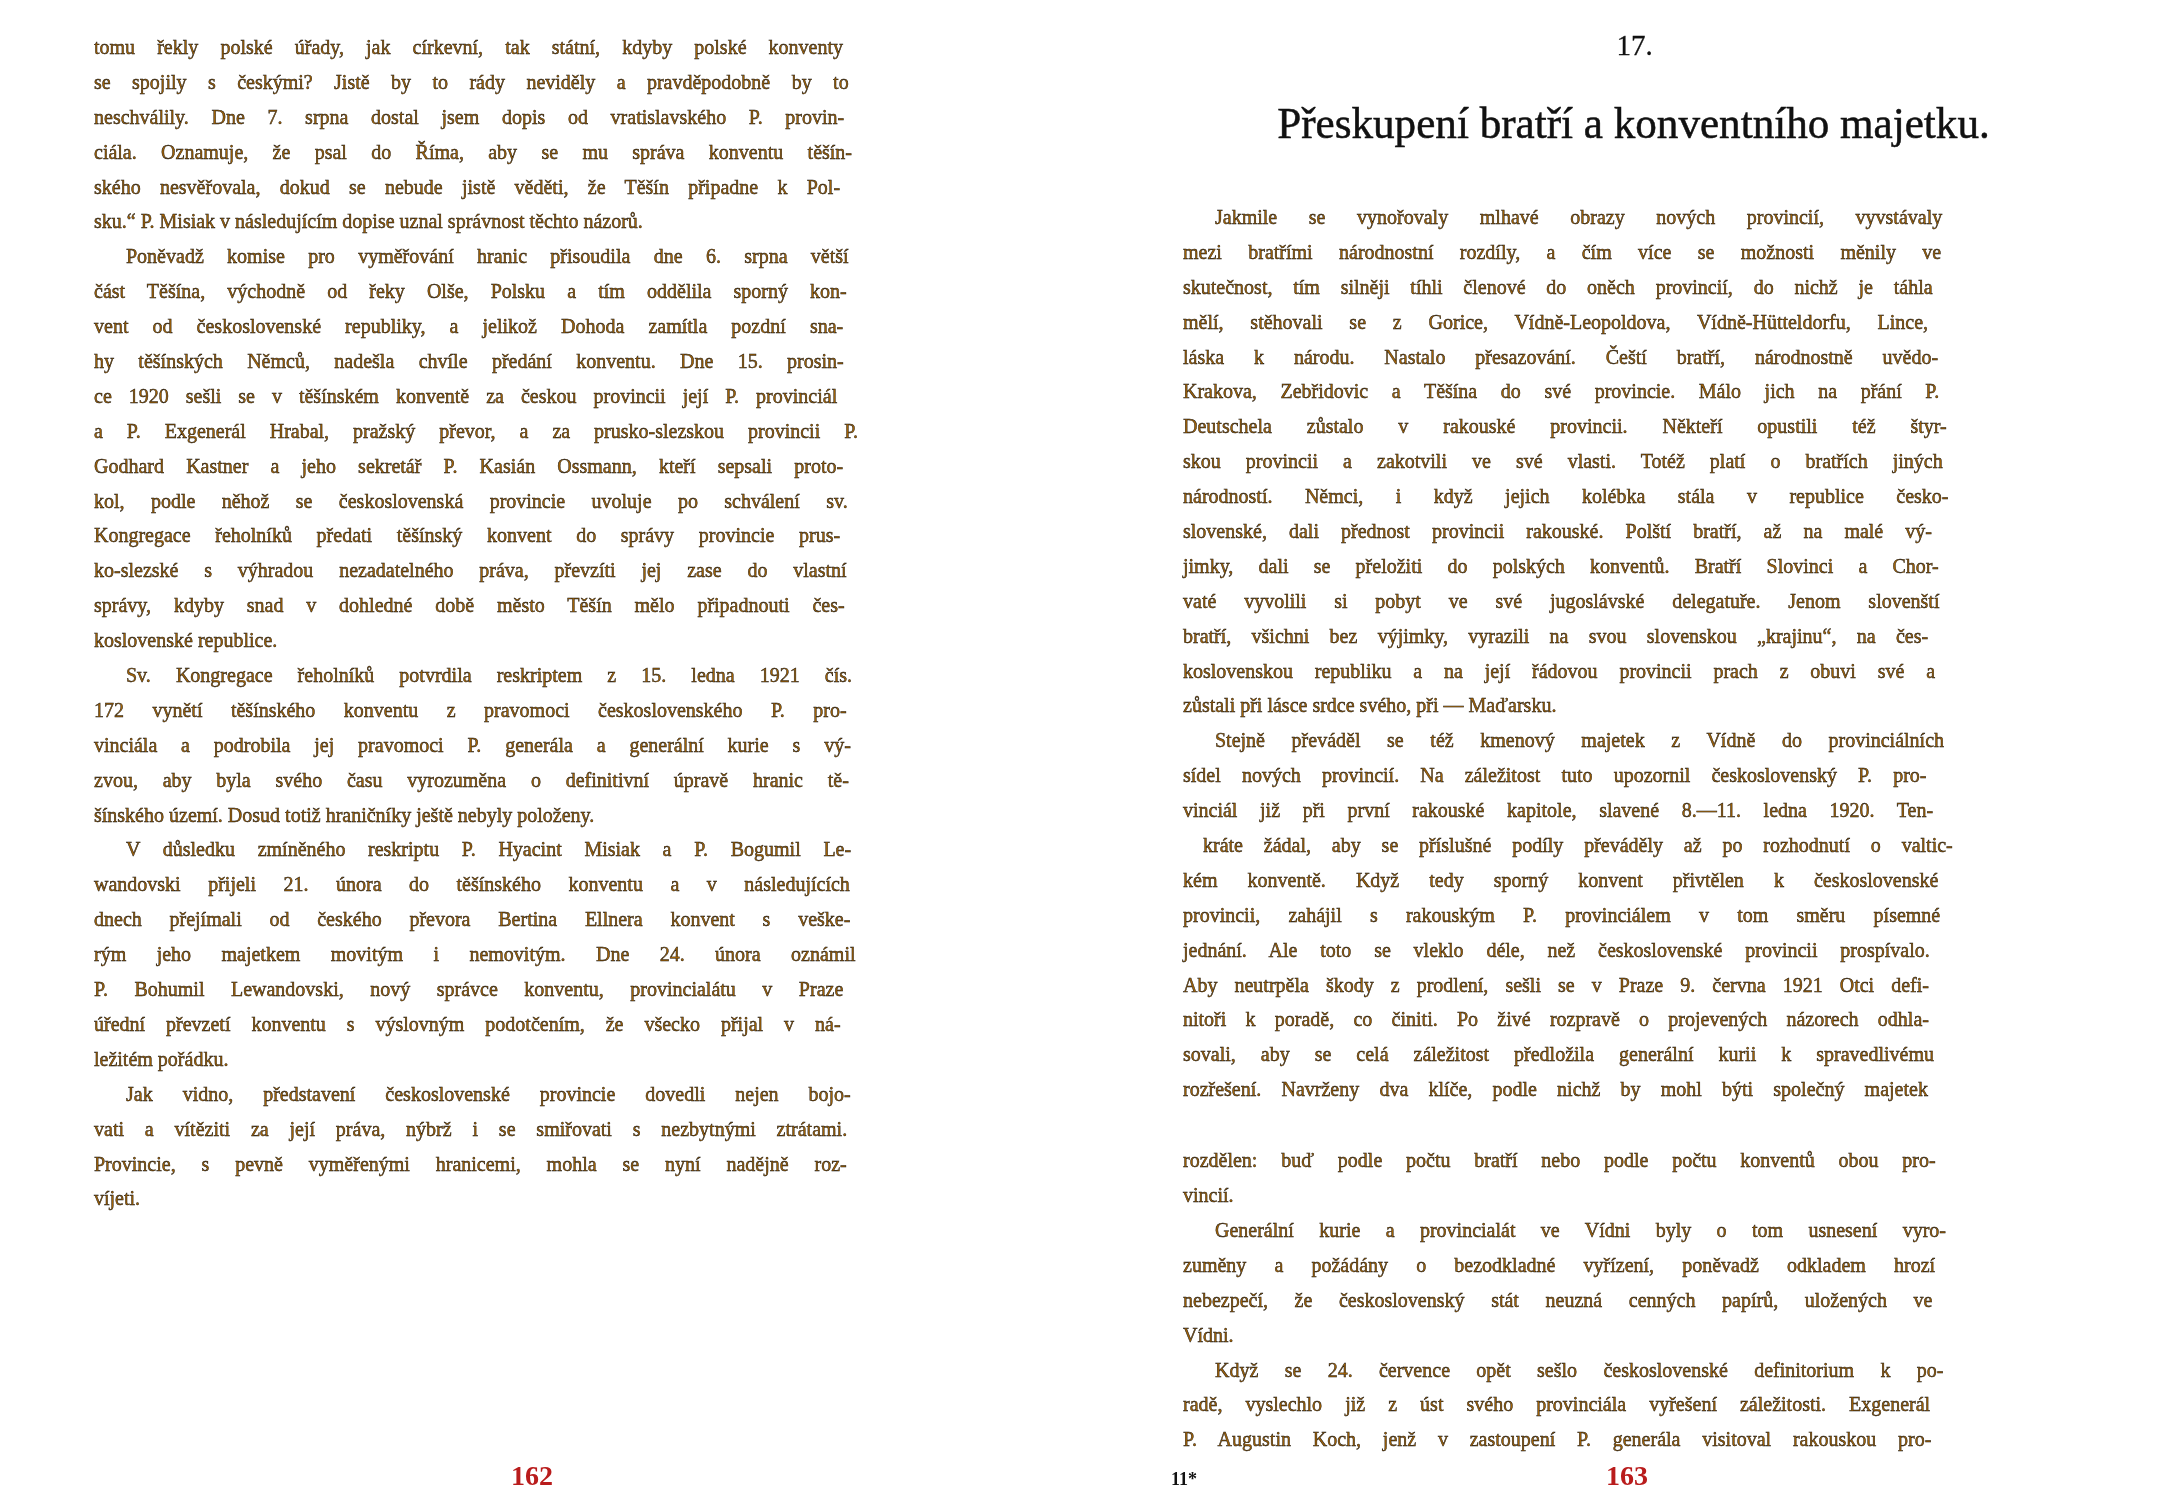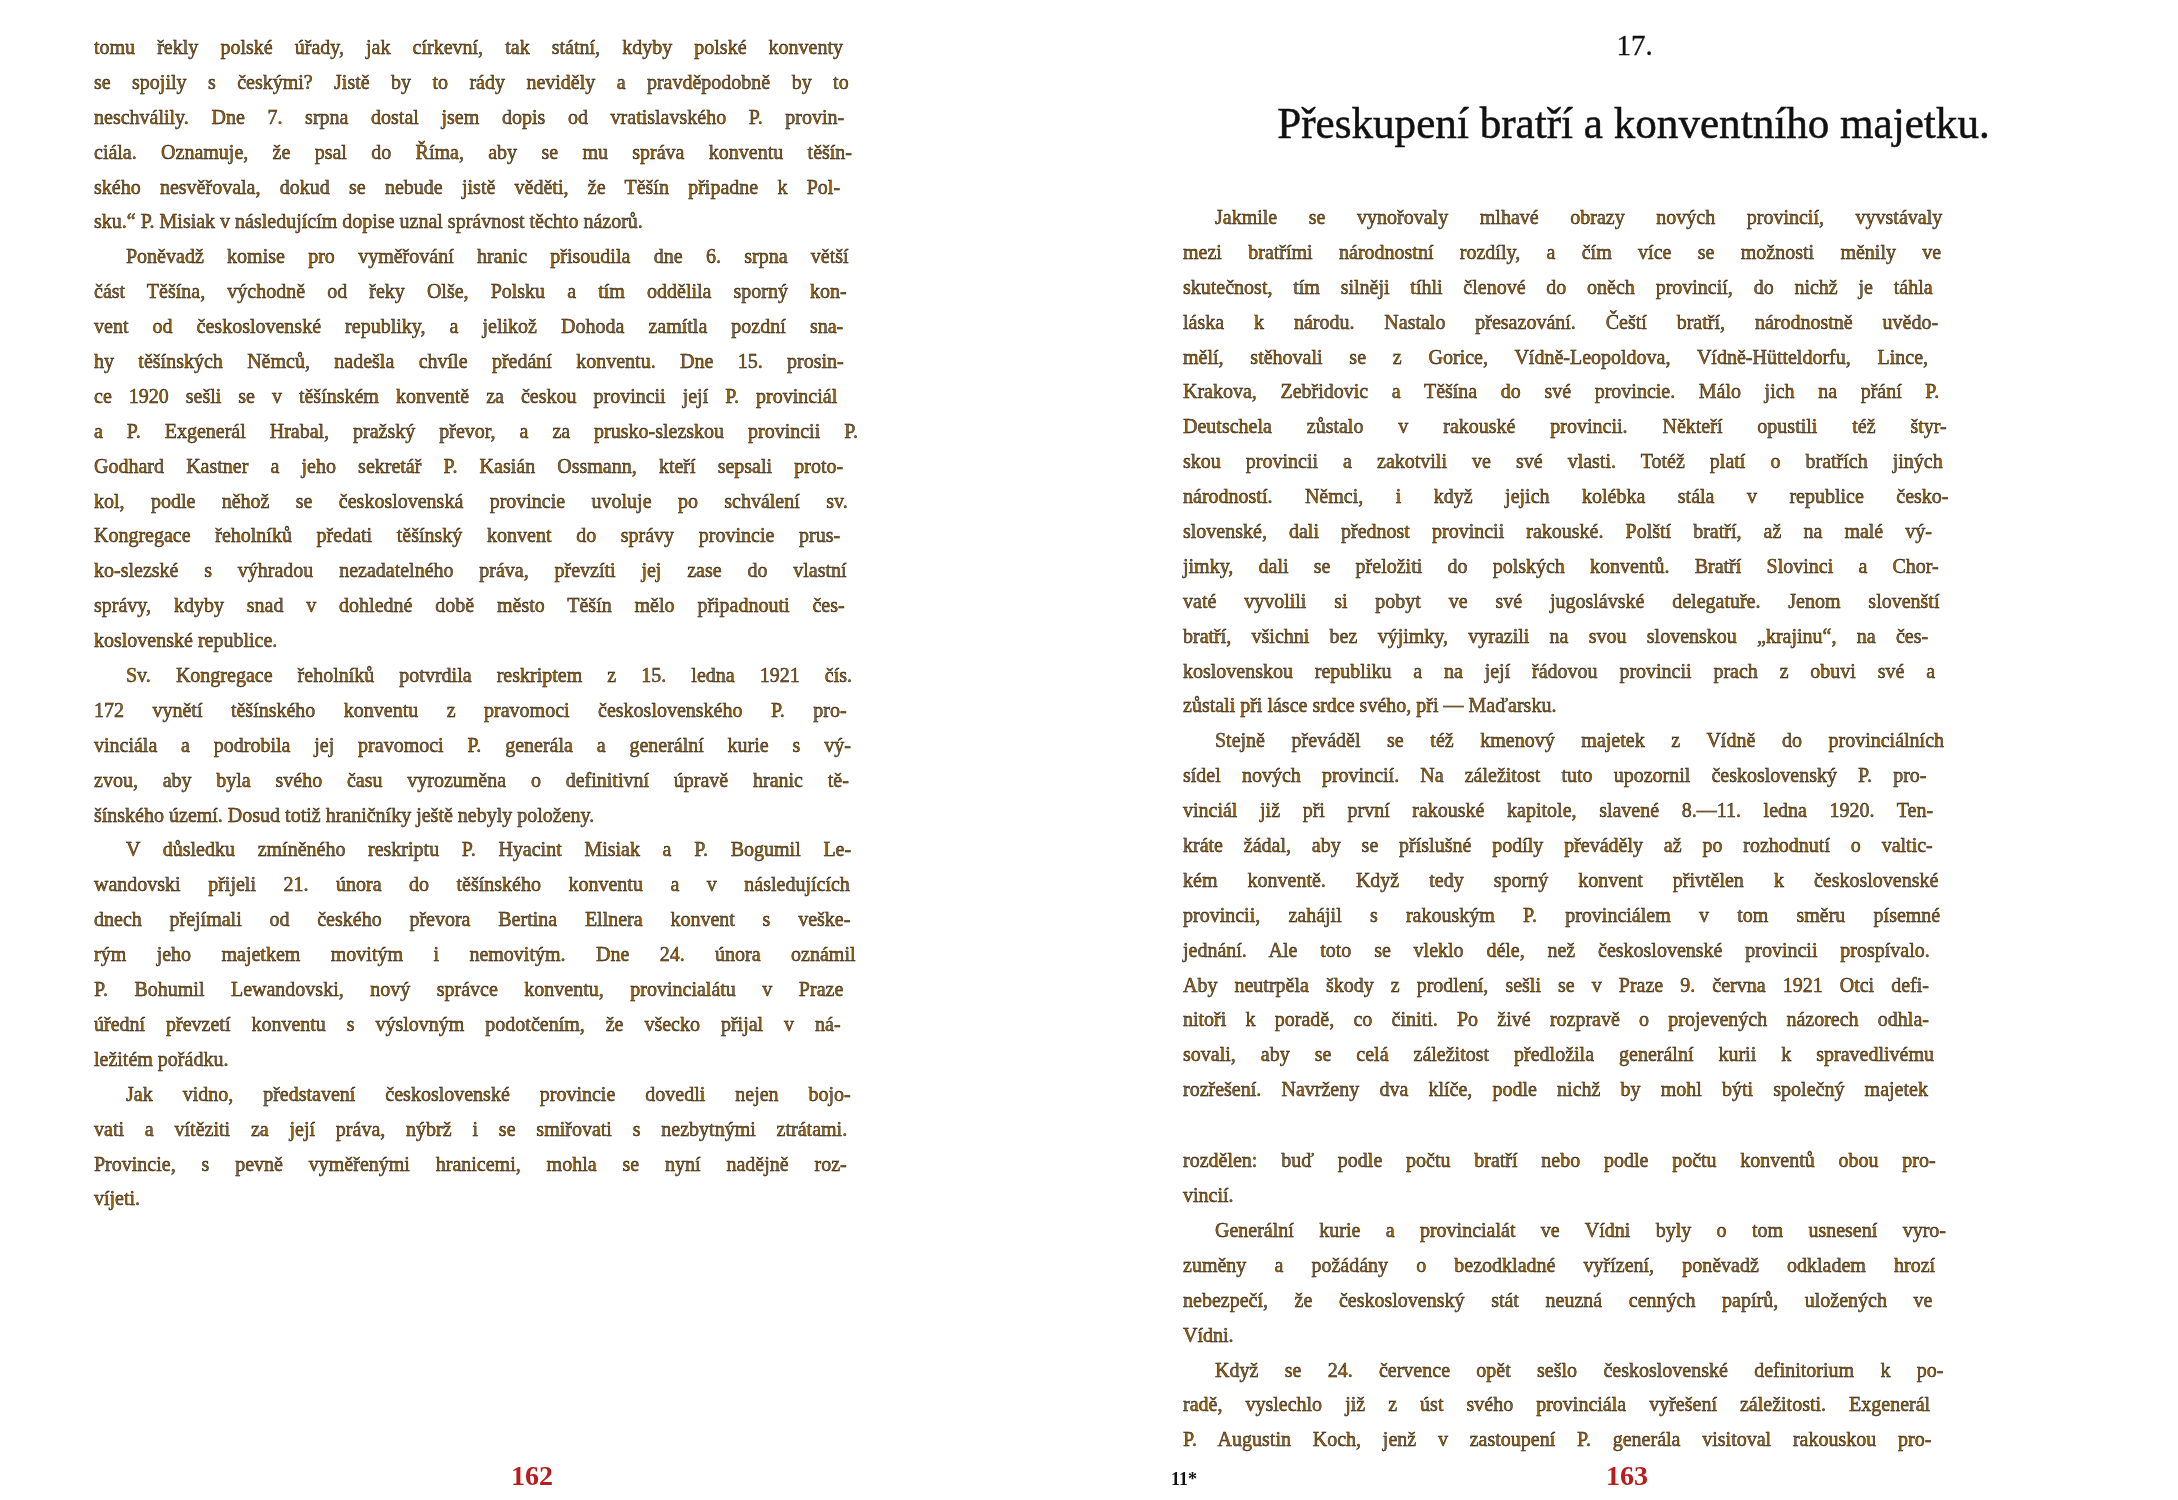--- a/index.html
+++ b/index.html
@@ -107,38 +107,38 @@
   </div>
 
   <div class="page page-right">
     <div class="chapter-number">17.</div>
     <div class="chapter-title">Přeskupení bratří a konventního majetku.</div>
     <div class="body-text">
         <div class="para">
           <span class="line" style="word-spacing: 26.6071px;">Jakmile se vynořovaly mlhavé obrazy nových provincií, vyvstávaly</span>
           <span class="line" style="word-spacing: 21.3547px;">mezi bratřími národnostní rozdíly, a čím více se možnosti měnily ve</span>
           <span class="line" style="word-spacing: 15.7841px;">skutečnost, tím silněji tíhli členové do oněch provincií, do nichž je táhla</span>
+          <span class="line" style="word-spacing: 21.808px;">mělí, stěhovali se z Gorice, Vídně-Leopoldova, Vídně-Hütteldorfu, Lince,</span>
           <span class="line" style="word-spacing: 24.8945px;">láska k národu. Nastalo přesazování. Čeští bratří, národnostně uvědo-</span>
-          <span class="line" style="word-spacing: 21.808px;">mělí, stěhovali se z Gorice, Vídně-Leopoldova, Vídně-Hütteldorfu, Lince,</span>
           <span class="line" style="word-spacing: 18.598px;">Krakova, Zebřidovic a Těšína do své provincie. Málo jich na přání P.</span>
           <span class="line" style="word-spacing: 29.9141px;">Deutschela zůstalo v rakouské provincii. Někteří opustili též štyr-</span>
           <span class="line" style="word-spacing: 20.0455px;">skou provincii a zakotvili ve své vlasti. Totéž platí o bratřích jiných</span>
           <span class="line" style="word-spacing: 27.4809px;">národností. Němci, i když jejich kolébka stála v republice česko-</span>
           <span class="line" style="word-spacing: 17.0797px;">slovenské, dali přednost provincii rakouské. Polští bratří, až na malé vý-</span>
           <span class="line" style="word-spacing: 20.1938px;">jimky, dali se přeložiti do polských konventů. Bratří Slovinci a Chor-</span>
           <span class="line" style="word-spacing: 22.8281px;">vaté vyvolili si pobyt ve své jugoslávské delegatuře. Jenom slovenští</span>
           <span class="line" style="word-spacing: 15.2641px;">bratří, všichni bez výjimky, vyrazili na svou slovenskou „krajinu“, na čes-</span>
           <span class="line" style="word-spacing: 16.8153px;">koslovenskou republiku a na její řádovou provincii prach z obuvi své a</span>
           <span class="line">zůstali při lásce srdce svého, při — Maďarsku.</span>
         </div>
         <div class="para">
           <span class="line" style="word-spacing: 21.6181px;">Stejně převáděl se též kmenový majetek z Vídně do provinciálních</span>
           <span class="line" style="word-spacing: 16.1406px;">sídel nových provincií. Na záležitost tuto upozornil československý P. pro-</span>
           <span class="line" style="word-spacing: 17.6141px;">vinciál již při první rakouské kapitole, slavené 8.—11. ledna 1920. Ten-</span>
-          <span class="line" style="word-spacing: 15.8551px;">kráte žádal, aby se příslušné podíly převáděly až po rozhodnutí o valtic-</span>
+          <span class="line" style="word-spacing: 15.8551px; margin-left: 20px;">kráte žádal, aby se příslušné podíly převáděly až po rozhodnutí o valtic-</span>
           <span class="line" style="word-spacing: 25.0664px;">kém konventě. Když tedy sporný konvent přivtělen k československé</span>
           <span class="line" style="word-spacing: 23.2222px;">provincii, zahájil s rakouským P. provinciálem v tom směru písemné</span>
           <span class="line" style="word-spacing: 17.7969px;">jednání. Ale toto se vleklo déle, než československé provincii prospívalo.</span>
           <span class="line" style="word-spacing: 12.0517px;">Aby neutrpěla škody z prodlení, sešli se v Praze 9. června 1921 Otci defi-</span>
           <span class="line" style="word-spacing: 14.2486px;">nitoři k poradě, co činiti. Po živé rozpravě o projevených názorech odhla-</span>
           <span class="line" style="word-spacing: 20.0104px;">sovali, aby se celá záležitost předložila generální kurii k spravedlivému</span>
           <span class="line" style="word-spacing: 15.175px;">rozřešení. Navrženy dva klíče, podle nichž by mohl býti společný majetek</span>
           <span class="line" style="word-spacing: 18.7609px; margin-top: 36px;">rozdělen: buď podle počtu bratří nebo podle počtu konventů obou pro-</span>
           <span class="line">vincií.</span>
         </div>

